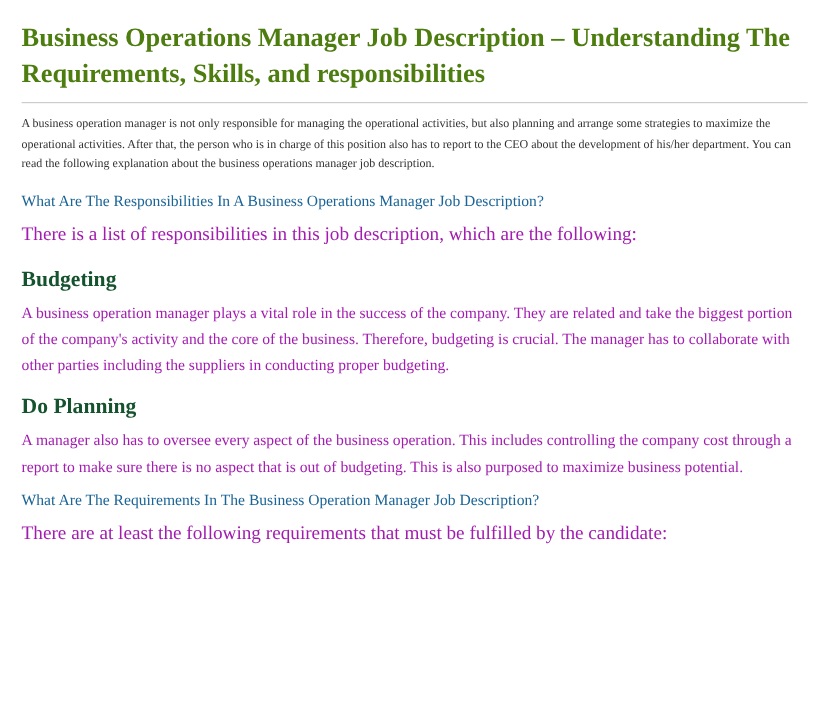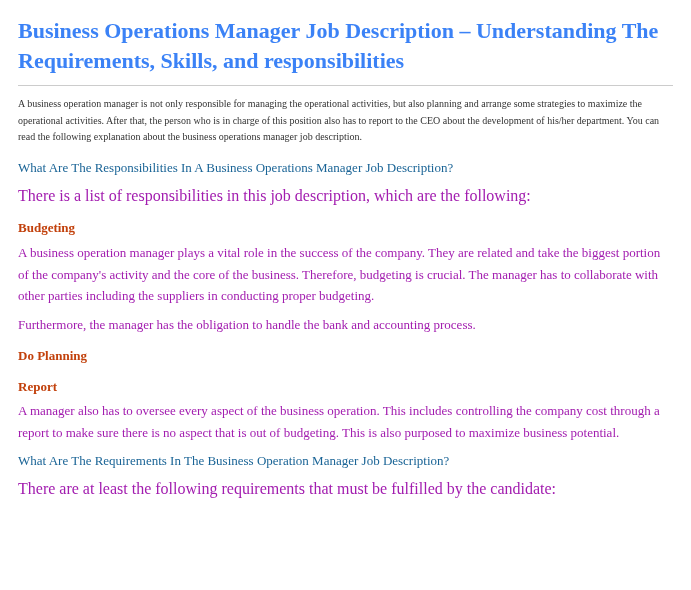--- a/index.html
+++ b/index.html
@@ -16,21 +16,21 @@
       width: 691px;
       min-height: 590px;
       padding: 16px 18px;
       line-height: 1.6;
     }
 
     h1 {
       font-family: Georgia, serif;
       font-size: 22px;
       font-weight: bold;
-      color: #3b82f6;
+      color: #4d7c0f;
       line-height: 1.35;
       margin-bottom: 10px;
       padding-bottom: 10px;
       border-bottom: 1px solid #ccc;
     }
 
     .intro-text {
       font-size: 10px;
       color: #333;
       margin-bottom: 12px;
@@ -46,22 +46,22 @@
     }
 
     .section-intro {
       font-size: 16px;
       margin-bottom: 8px;
       color: #a21caf;
       font-family: Liberation Serif, serif;
     }
 
     .subsection-title {
-      color: #c2410c;
-      font-size: 13px;
+      color: #14532d;
+      font-size: 18px;
       font-weight: bold;
       margin-top: 10px;
       margin-bottom: 3px;
     }
 
     .body-text {
       font-size: 13px;
       color: #a21caf;
       line-height: 1.65;
       margin-bottom: 8px;
@@ -73,26 +73,24 @@
 <h1>Business Operations Manager Job Description – Understanding The Requirements, Skills, and responsibilities</h1>
 
 <p class="intro-text">A business operation manager is not only responsible for managing the operational activities, but also planning and arrange some strategies to maximize the operational activities. After that, the person who is in charge of this position also has to report to the CEO about the development of his/her department. You can read the following explanation about the business operations manager job description.</p>
 
 <p class="section-heading">What Are The Responsibilities In A Business Operations Manager Job Description?</p>
 <p class="section-intro">There is a list of responsibilities in this job description, which are the following:</p>
 
 <div>
   <p class="subsection-title">Budgeting</p>
   <p class="body-text">A business operation manager plays a vital role in the success of the company. They are related and take the biggest portion of the company's activity and the core of the business. Therefore, budgeting is crucial. The manager has to collaborate with other parties including the suppliers in conducting proper budgeting.</p>
-  <p class="body-text">Furthermore, the manager has the obligation to handle the bank and accounting process.</p>
 </div>
 
 <div>
   <p class="subsection-title">Do Planning</p>
 </div>
 
 <div>
-  <p class="subsection-title">Report</p>
   <p class="body-text">A manager also has to oversee every aspect of the business operation. This includes controlling the company cost through a report to make sure there is no aspect that is out of budgeting. This is also purposed to maximize business potential.</p>
 </div>
 
 <p class="section-heading">What Are The Requirements In The Business Operation Manager Job Description?</p>
 <p class="section-intro">There are at least the following requirements that must be fulfilled by the candidate:</p>
 
 </body></html>

